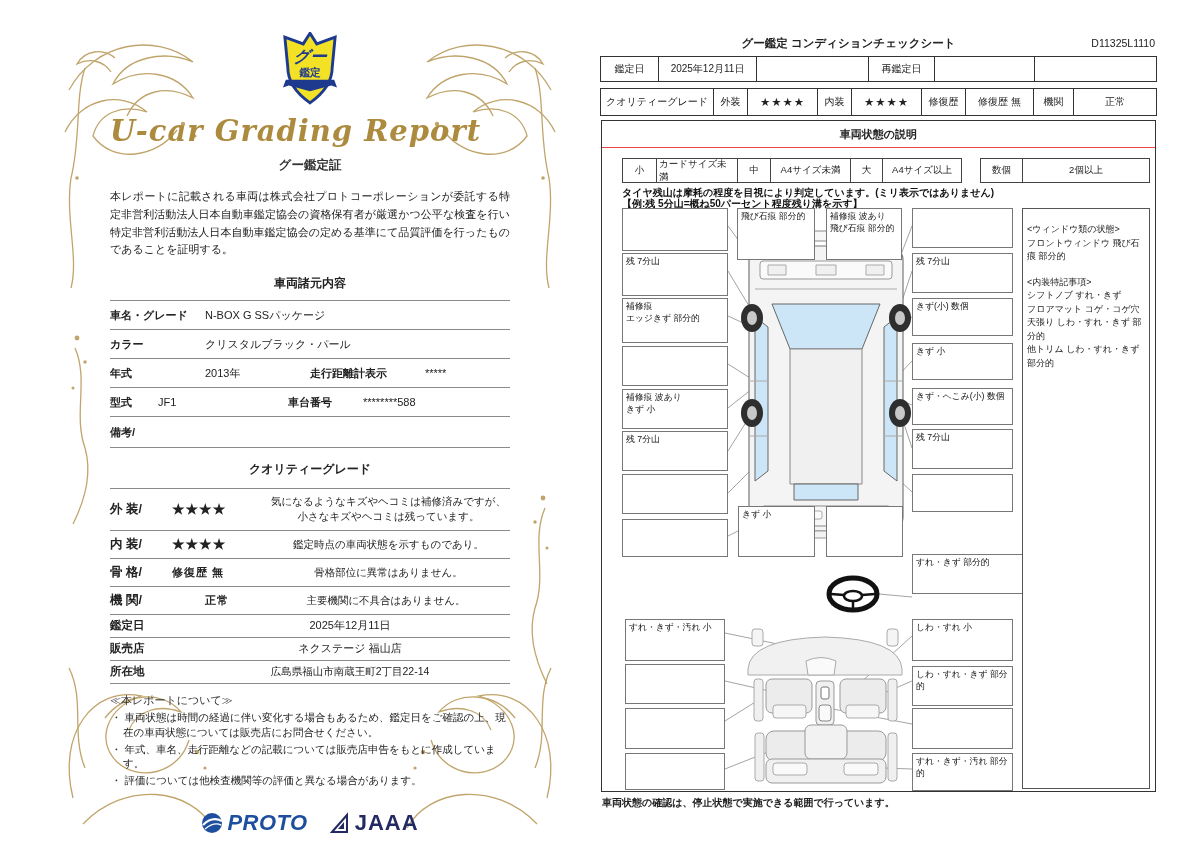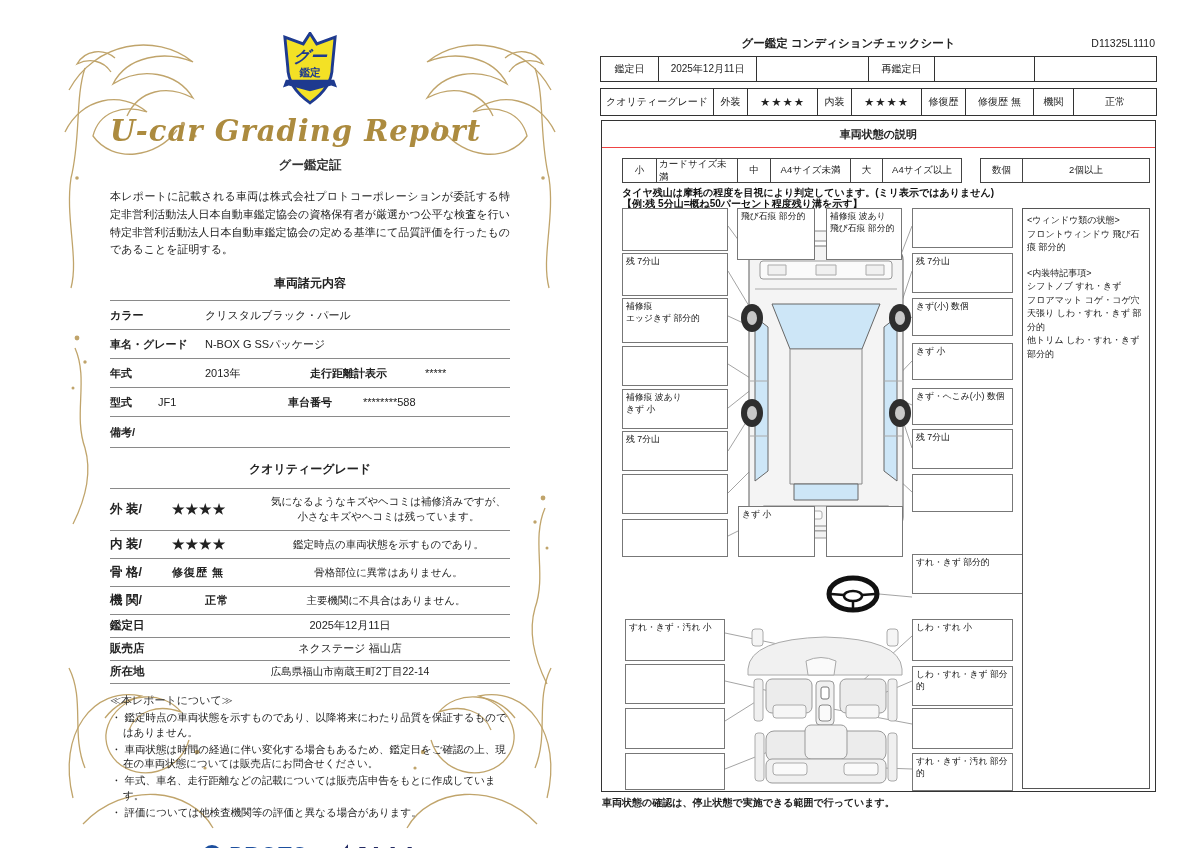--- a/index.html
+++ b/index.html
@@ -45,21 +45,21 @@
   .stars { font-size:11.5px; letter-spacing:1px; }
 
   #cond-box { position:absolute; left:1px; top:90px; width:555px; height:672px; border:1.5px solid #333; background:#fff; }
   #cond-title { position:absolute; left:0; right:0; top:0; height:27px; border-bottom:1px solid #ef4444; display:flex; align-items:center; justify-content:center; font-size:11px; font-weight:bold; }
   .legend-table { position:absolute; display:flex; border:1px solid #444; height:25px; top:37px; }
   .legend-cell { border-right:1px solid #444; display:flex; align-items:center; justify-content:center; font-size:9.5px; padding:0 2px; }
   .legend-cell:last-child { border-right:none; }
   .tire-note { position:absolute; left:20px; font-size:10px; font-weight:600; color:#111; }
   #diagram-svg { position:absolute; inset:0; }
   .lbox { position:absolute; border:1px solid #777; background:#fff; font-size:8.8px; line-height:1.35; padding:2px 3px; color:#111; overflow:hidden; }
-  #side-panel { position:absolute; left:420px; top:87px; width:128px; height:581px; border:1px solid #555; background:#fff; padding:5px 4px; font-size:9px; line-height:1.5; }
+  #side-panel { position:absolute; left:420px; top:87px; width:128px; height:581px; border:1px solid #555; background:#fff; padding:14px 4px; font-size:9px; line-height:1.5; }
   .panel-gap { height:12px; }
   #footer-note { position:absolute; left:2px; top:766px; font-size:10px; font-weight:600; }
 </style>
 </head>
 <body>
 
 <div id="root">
 
   <div id="left-page">
     <svg id="deco-svg" width="510" height="806" viewBox="0 0 510 806">
@@ -104,26 +104,26 @@
       </div>
 
       <div class="gr-title">U-car Grading Report</div>
       <div class="gr-sub">グー鑑定証</div>
       <div class="intro">本レポートに記載される車両は株式会社プロトコーポレーションが委託する特定非営利活動法人日本自動車鑑定協会の資格保有者が厳選かつ公平な検査を行い特定非営利活動法人日本自動車鑑定協会の定める基準にて品質評価を行ったものであることを証明する。</div>
 
       <div class="sec-head">車両諸元内容</div>
 
       <div class="spec-table">
         <div class="spec-row">
+          <span class="lab" style="width:95px">車名・グレード</span>
+          <span>N-BOX G SSパッケージ</span>
+        </div>
+        <div class="spec-row">
           <span class="lab" style="width:95px">カラー</span>
           <span>クリスタルブラック・パール</span>
-        </div>
-        <div class="spec-row">
-          <span class="lab" style="width:95px">車名・グレード</span>
-          <span>N-BOX G SSパッケージ</span>
         </div>
         <div class="spec-row">
           <span class="lab" style="width:95px">年式</span>
           <span style="width:105px">2013年</span>
           <span class="lab" style="width:115px">走行距離計表示</span>
           <span>*****</span>
         </div>
         <div class="spec-row">
           <span class="lab" style="width:48px">型式</span>
           <span style="width:130px">JF1</span>
@@ -167,21 +167,20 @@
           <span class="ival">ネクステージ 福山店</span>
         </div>
         <div class="info-row">
           <span class="ilab">所在地</span>
           <span class="ival" style="font-size:10.5px">広島県福山市南蔵王町2丁目22-14</span>
         </div>
       </div>
 
       <div class="about">
         <div class="about-head">≪本レポートについて≫</div>
-        <div class="about-item">・ 鑑定時点の車両状態を示すものであり、以降将来にわたり品質を保証するものではありません。</div>
         <div class="about-item">・ 車両状態は時間の経過に伴い変化する場合もあるため、鑑定日をご確認の上、現在の車両状態については販売店にお問合せください。</div>
         <div class="about-item">・ 年式、車名、走行距離などの記載については販売店申告をもとに作成しています。</div>
         <div class="about-item">・ 評価については他検査機関等の評価と異なる場合があります。</div>
       </div>
 
       <div class="logos">
         <div class="logo-proto">
           <svg width="22" height="22" viewBox="0 0 22 22">
             <circle cx="11" cy="11" r="10" fill="#1d4f9e"></circle>
             <path d="M2,13 C8,7 15,6 21,9" stroke="#fff" stroke-width="2.2" fill="none"></path>

